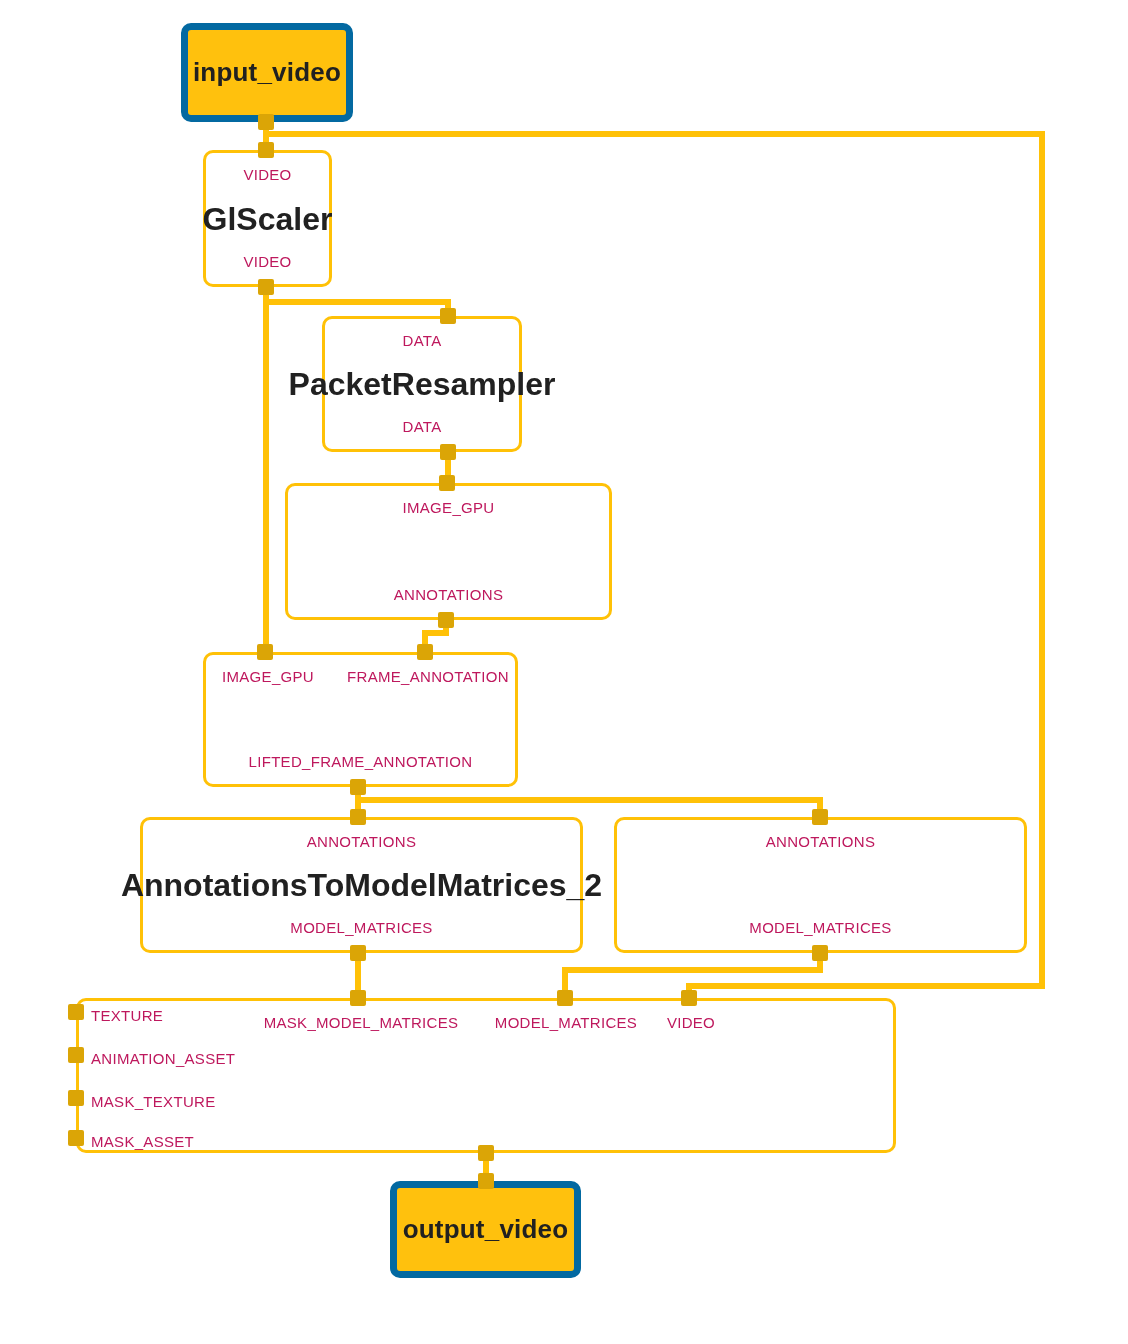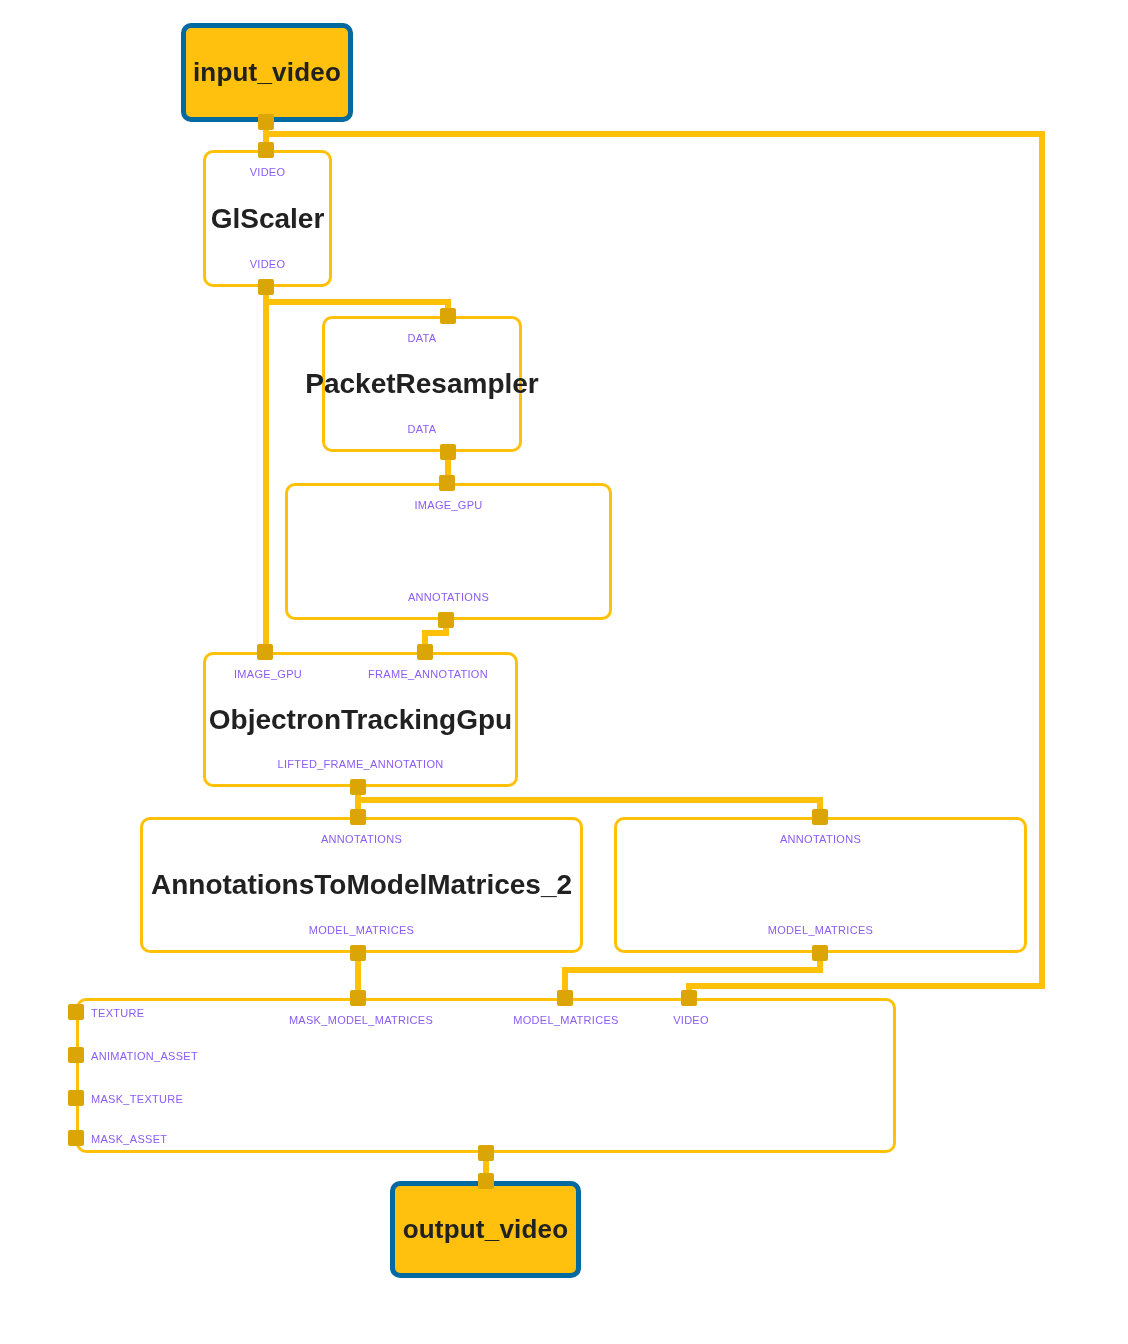--- a/index.html
+++ b/index.html
@@ -4,33 +4,33 @@
 <style>
   html,body{margin:0;padding:0;background:#ffffff;}
   .canvas{
     position:relative;width:1128px;height:1344px;background:#ffffff;
     font-family:"Liberation Sans",sans-serif;color:#212121;overflow:hidden;
   }
   .edge{position:absolute;background:#FFC107;z-index:1;}
   .node{position:absolute;border-radius:10px;box-sizing:border-box;z-index:2;}
   .calc{background:#ffffff;border:3px solid #FFC107;}
   .stream{
-    background:#FFC10D;border:5px solid #0369a1;
+    background:#FFC10D;border:7px solid #0369a1;
     display:flex;align-items:center;justify-content:center;
     font-size:26px;font-weight:bold;letter-spacing:.2px;
   }
   .pin{position:absolute;width:16px;height:16px;background:#DBA506;border-radius:2px;z-index:3;}
-  .plabel{position:absolute;font-size:11px;letter-spacing:.3px;white-space:nowrap;z-index:2;color:#8b5cf6;}
+  .plabel{position:absolute;font-size:15px;letter-spacing:.3px;white-space:nowrap;z-index:2;color:#be185d;}
   .topc{top:13px;left:50%;transform:translateX(-50%);}
   .botc{bottom:14px;left:50%;transform:translateX(-50%);}
   .atx{top:13px;transform:translateX(-50%);}
   .sidelab{left:12px;}
   .nname{
     position:absolute;top:50%;left:50%;transform:translate(-50%,-50%);
-    font-size:28px;font-weight:bold;white-space:nowrap;z-index:2;color:#212121;
+    font-size:32px;font-weight:bold;white-space:nowrap;z-index:2;color:#212121;
   }
   .nname.ovl{top:60px;transform:translateX(-50%);}
 </style>
 </head>
 <body>
 
 <div class="canvas">
 
   <div class="edge" style="left:263px;top:122px;width:6px;height:30px;"></div>
 
@@ -79,21 +79,20 @@
   </div>
 
   <div class="node calc" style="left:285px;top:483px;width:327px;height:137px;">
     <span class="plabel topc">IMAGE_GPU</span>
     <span class="plabel botc">ANNOTATIONS</span>
   </div>
 
   <div class="node calc" style="left:203px;top:652px;width:315px;height:135px;">
     <span class="plabel atx" style="left:62px;">IMAGE_GPU</span>
     <span class="plabel atx" style="left:222px;">FRAME_ANNOTATION</span>
-    <span class="nname">ObjectronTrackingGpu</span>
     <span class="plabel botc">LIFTED_FRAME_ANNOTATION</span>
   </div>
 
   <div class="node calc" style="left:140px;top:817px;width:443px;height:136px;">
     <span class="plabel topc">ANNOTATIONS</span>
     <span class="nname">AnnotationsToModelMatrices_2</span>
     <span class="plabel botc">MODEL_MATRICES</span>
   </div>
 
   <div class="node calc" style="left:614px;top:817px;width:413px;height:136px;">

